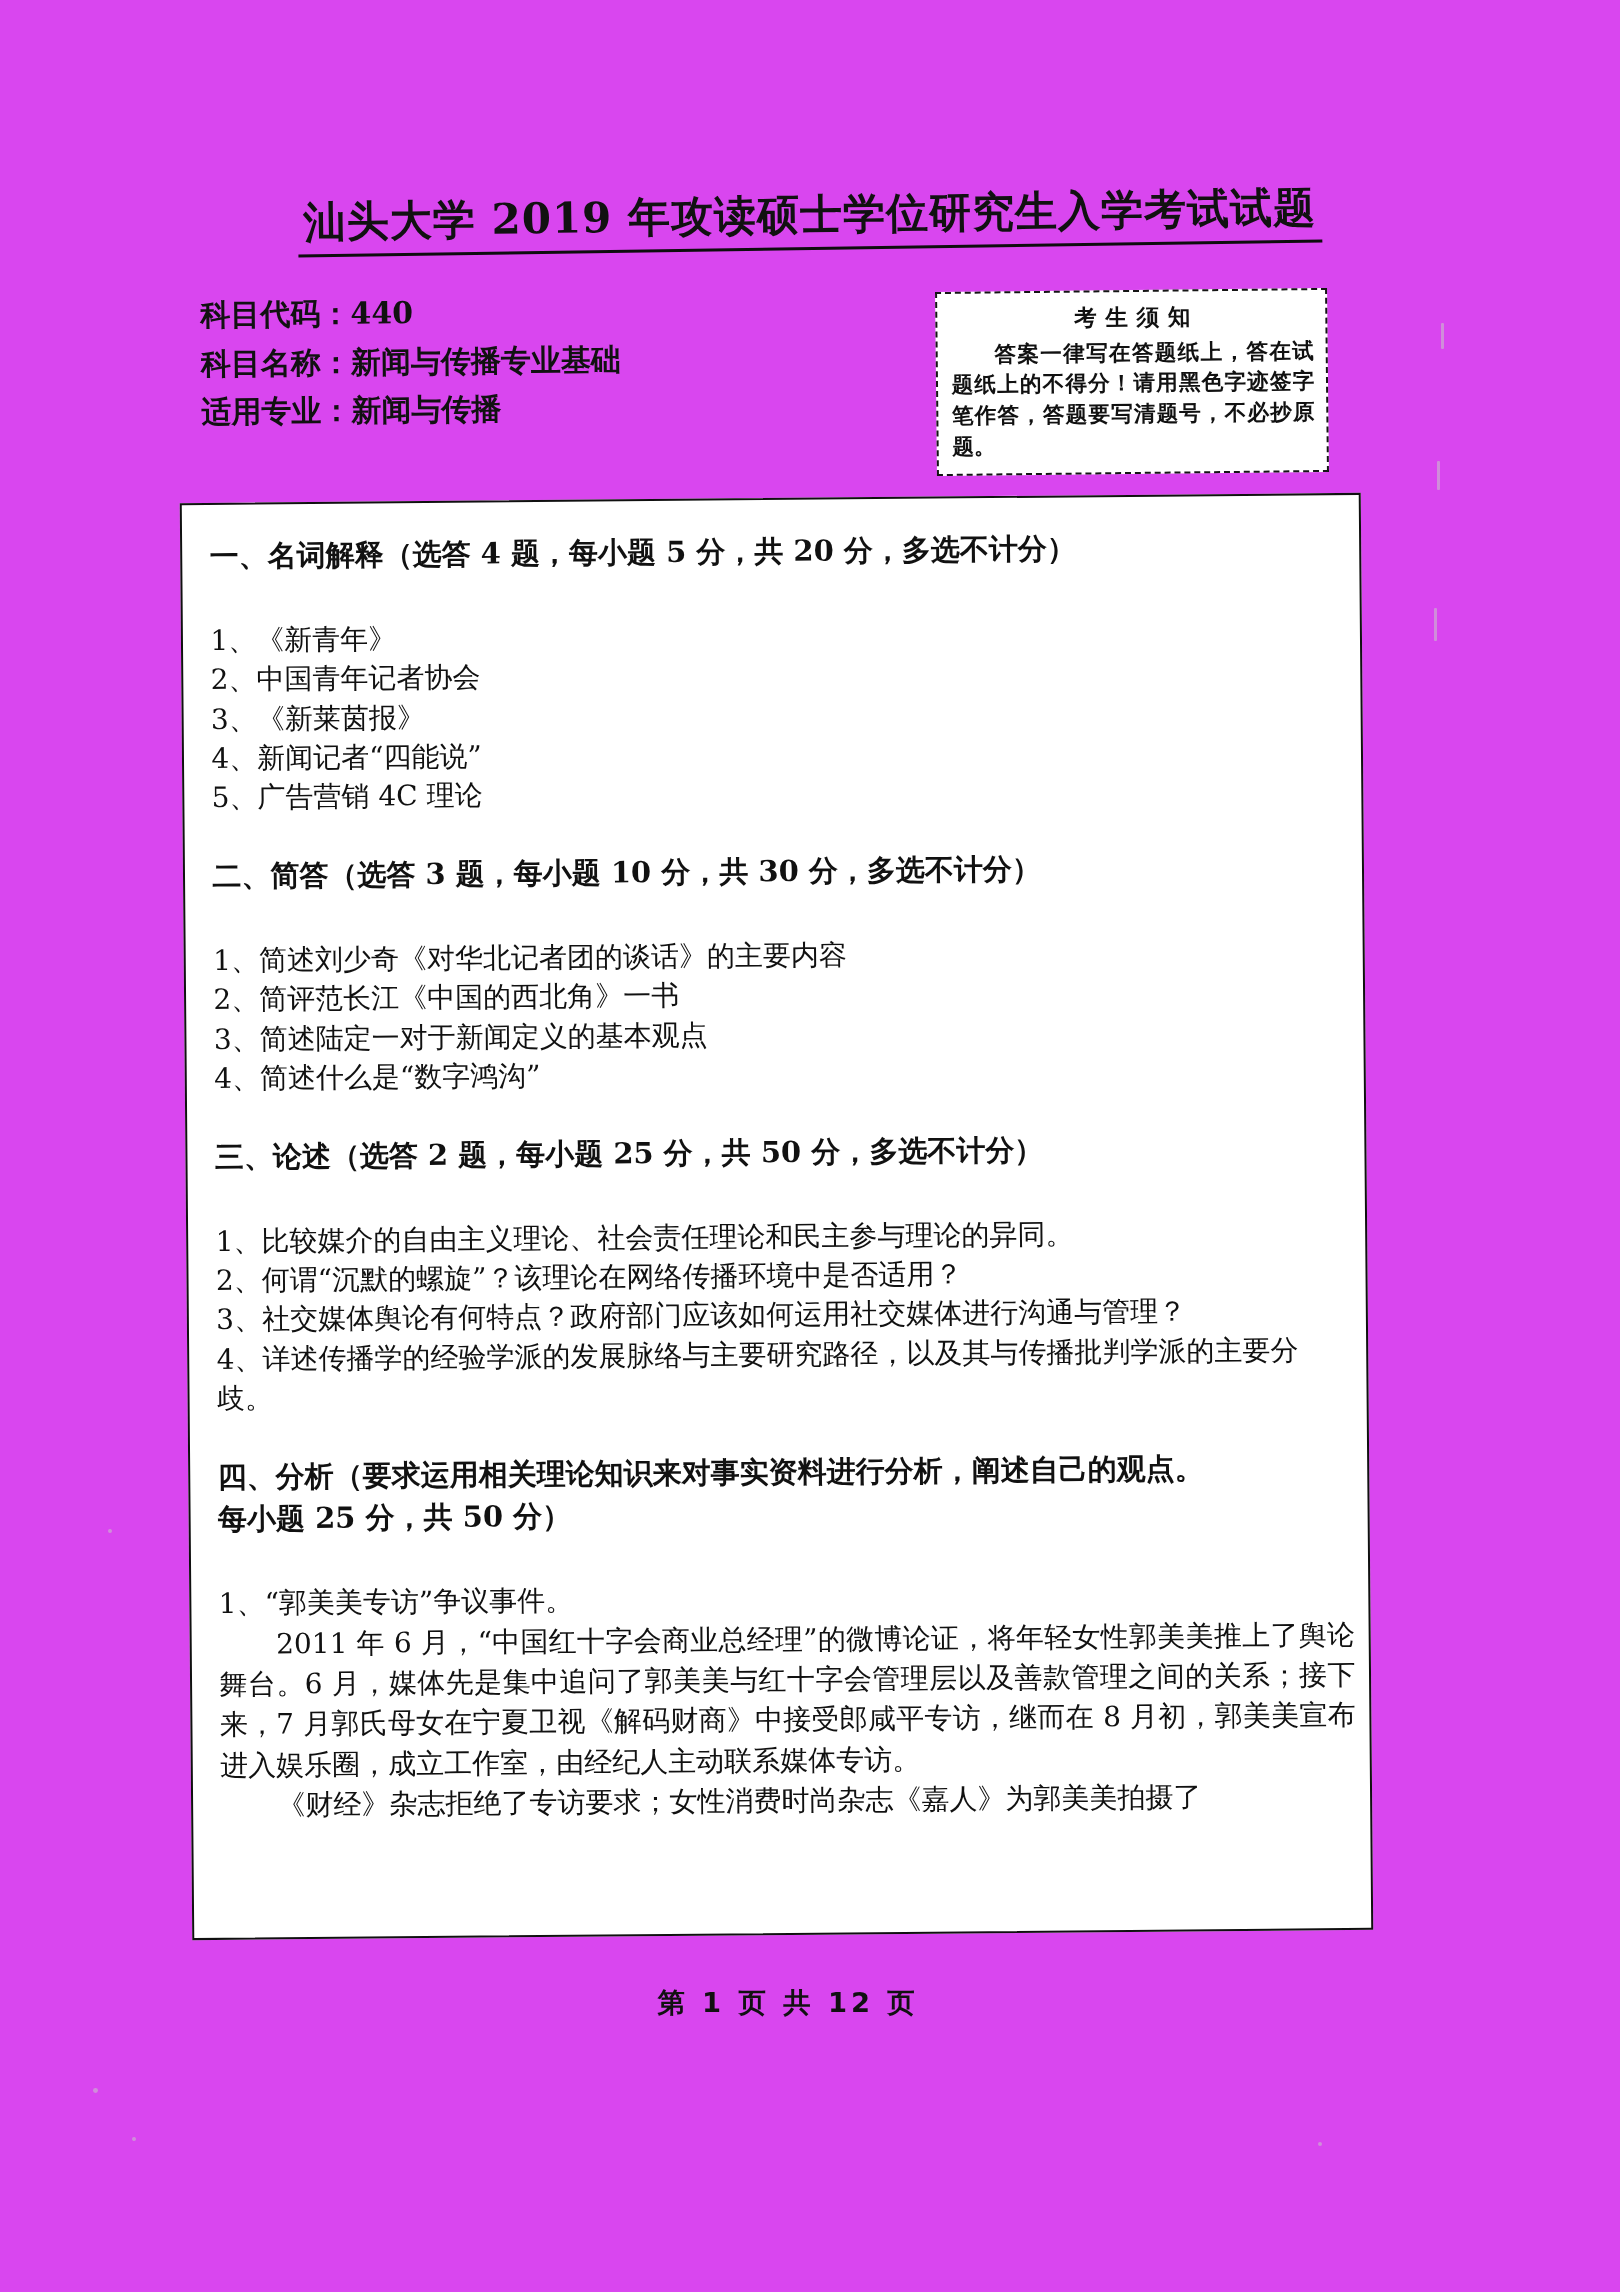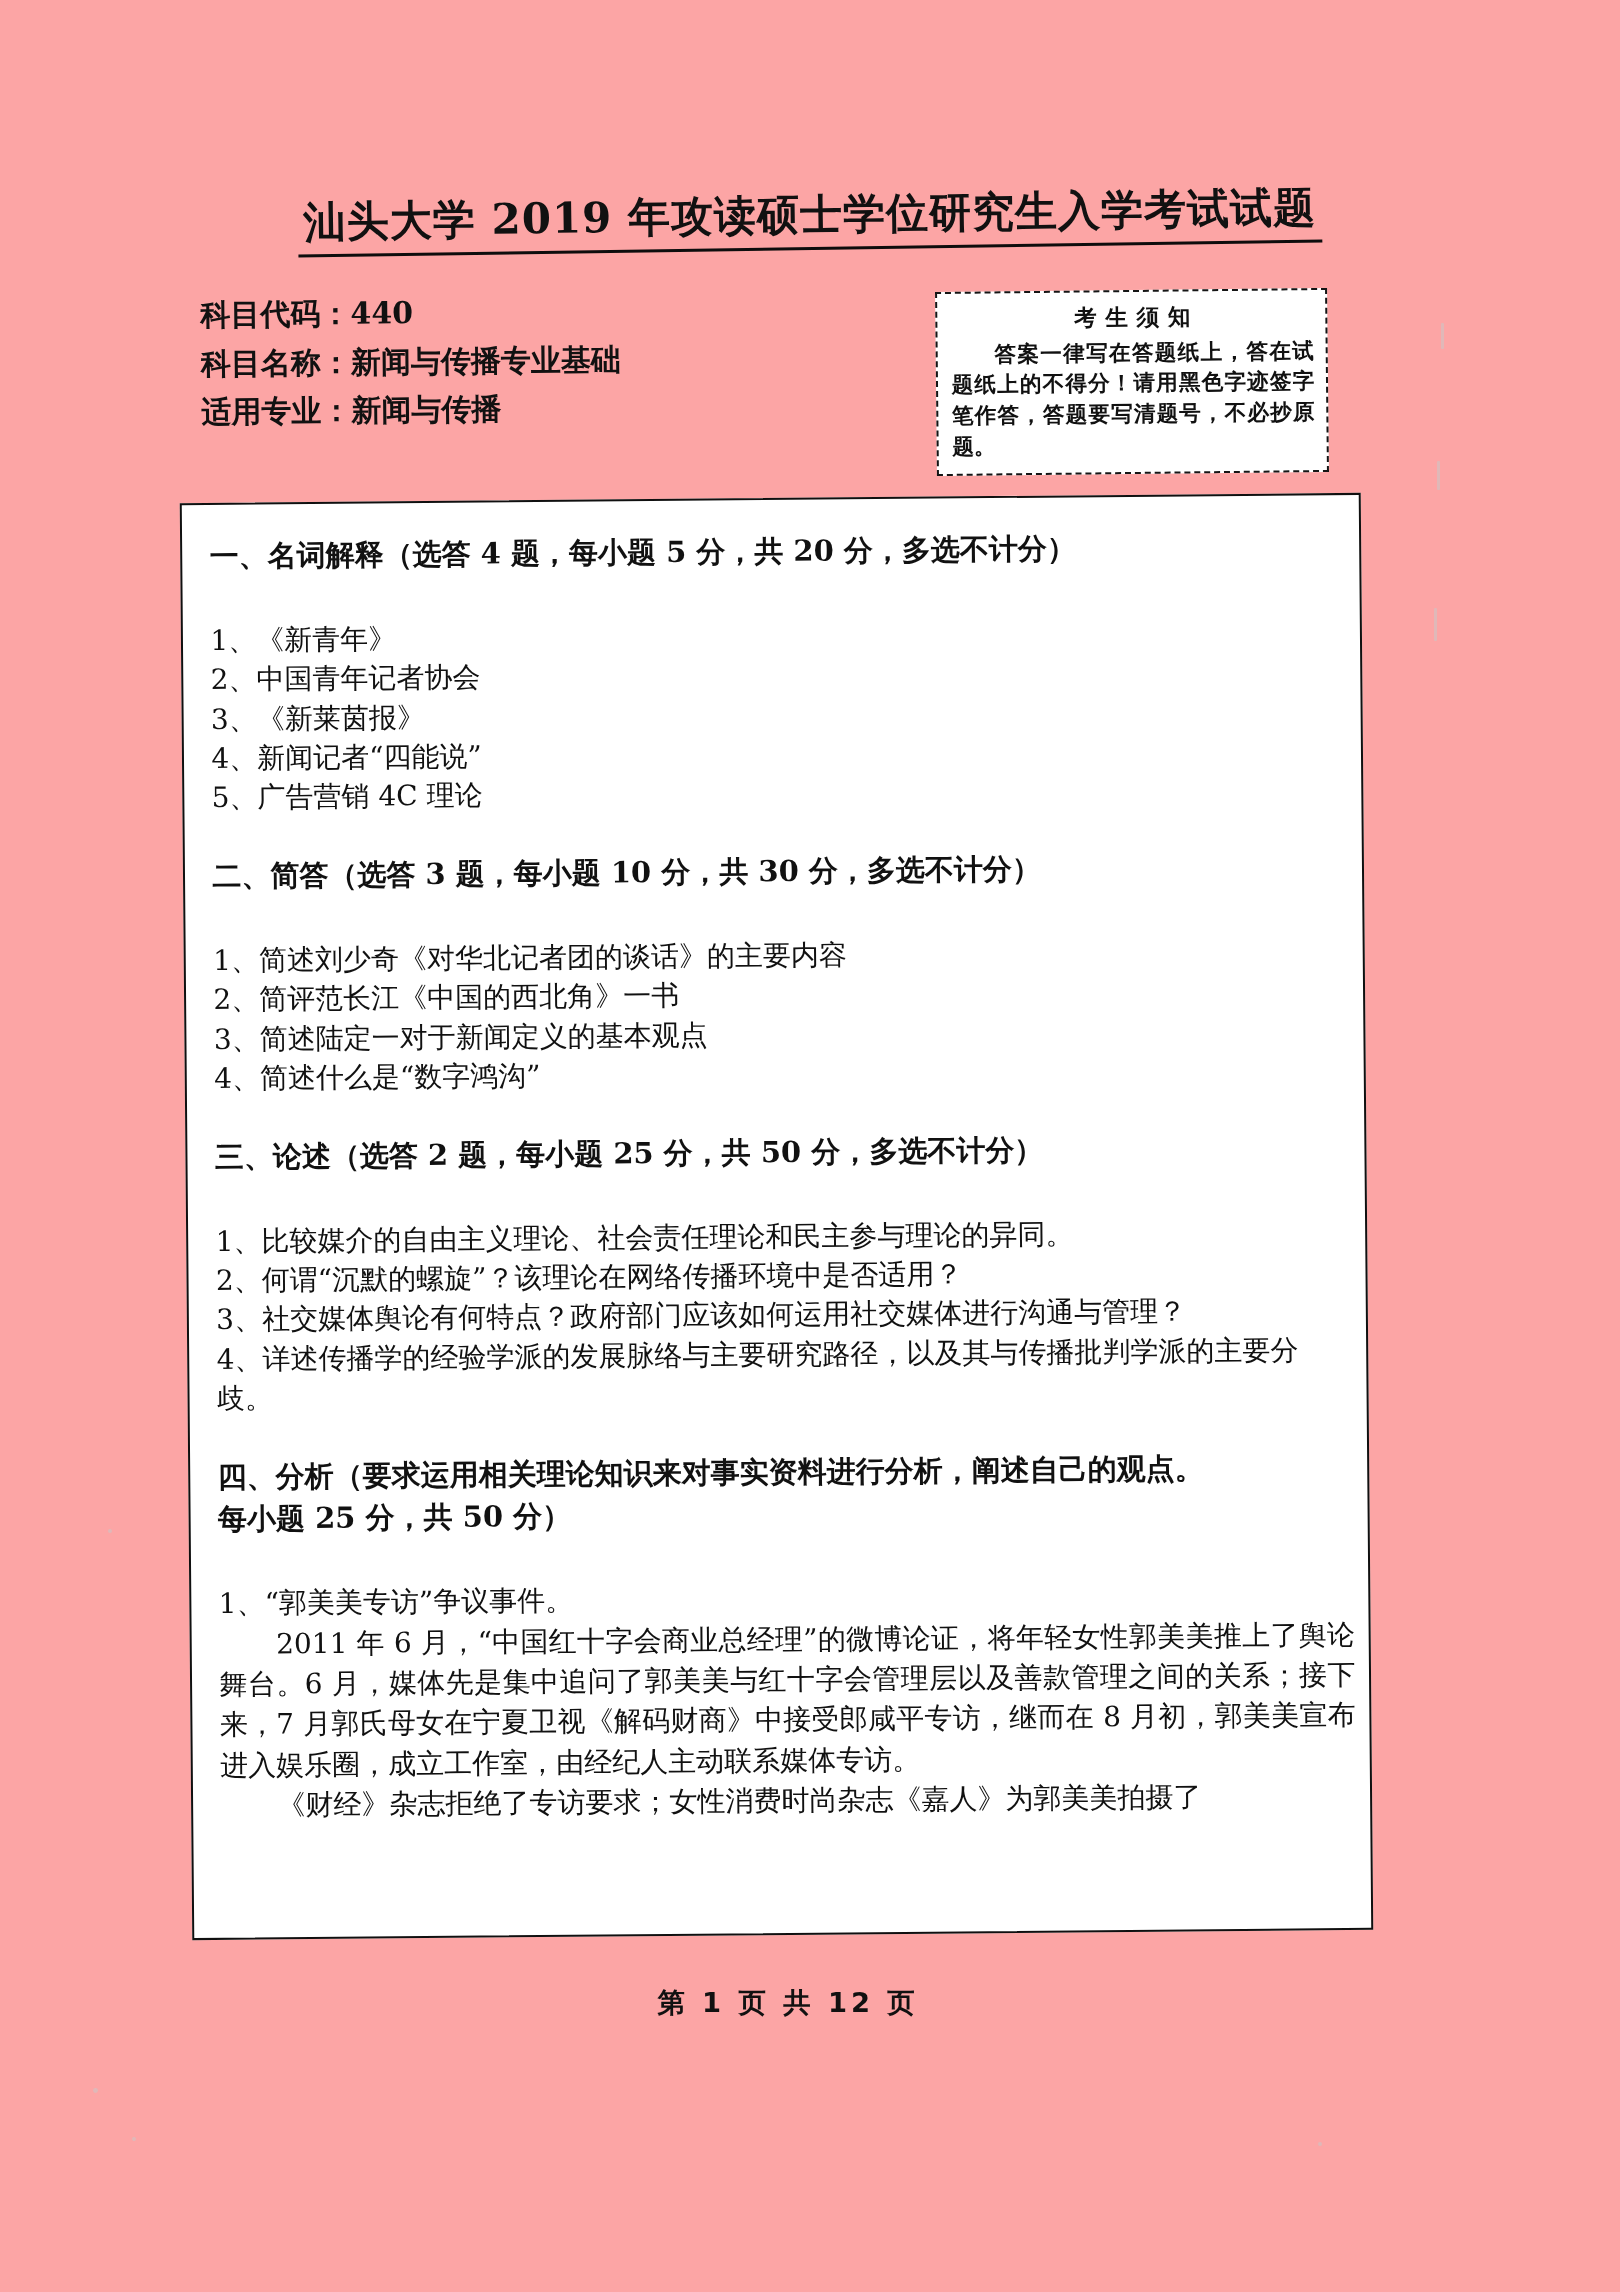--- a/index.html
+++ b/index.html
@@ -13,21 +13,21 @@
     position: relative;
     font-family: "DejaVu Serif", "Liberation Serif", serif;
     color: #111;
     overflow: hidden;
   }
 
   
   .page {
     position: absolute;
     inset: 0;
-    background: #fca5a5;
+    background: #d946ef;
     text-decoration: underline;
   }
 
   
   .speckle {
     position: absolute;
     background: #c9c9c9;
     border-radius: 50%;
     opacity: .55;
   }

